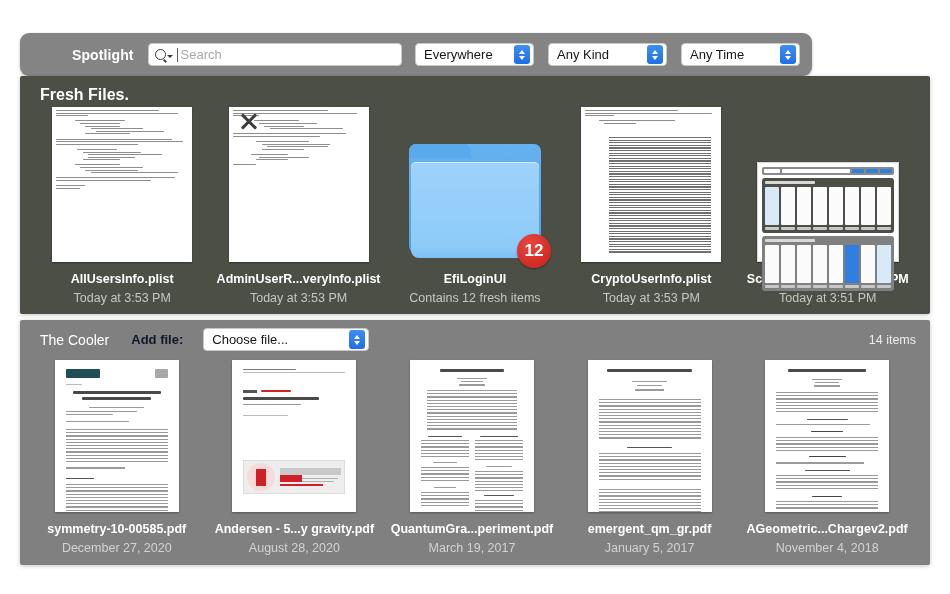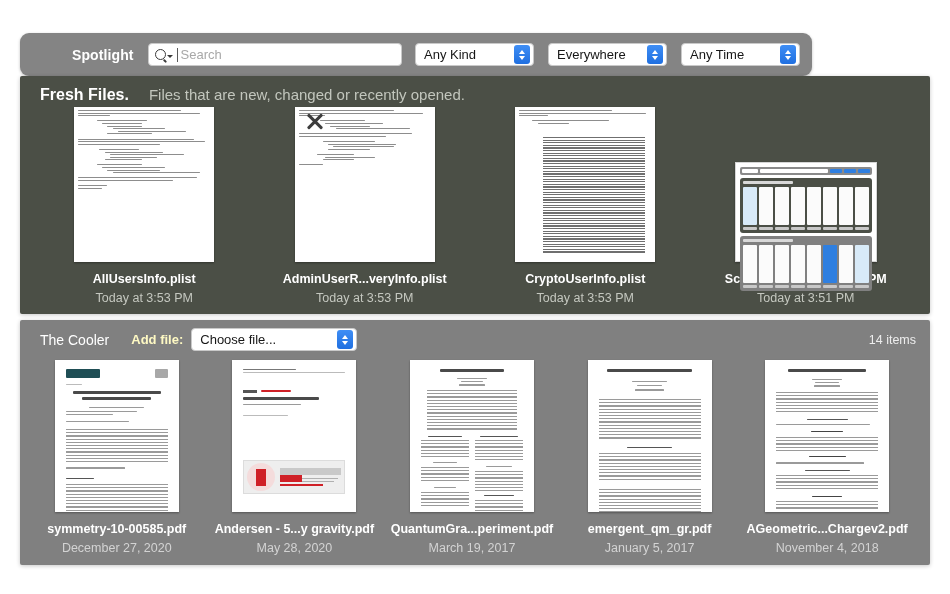--- a/index.html
+++ b/index.html
@@ -369,22 +369,22 @@
     height: 245px;
     background: #808080;
   }
   .cooler-head {
     display: flex;
     align-items: center;
     padding: 8px 14px 0 20px;
   }
   .cooler-title { color: #ffffff; font-size: 14px; }
   .addfile-label {
-    color: #fef9c3; font-size: 13px; font-weight: bold;
-    margin-left: 22px; margin-right: 8px; white-space: nowrap;
+    color: #0f172a; font-size: 13px; font-weight: bold;
+    margin-left: 22px; margin-right: 20px; white-space: nowrap;
   }
   .choose-popup {
     width: 166px; height: 23px;
     background: #ffffff; border-radius: 4px; border: 1px solid #c9c9c9;
     display:flex; align-items:center; justify-content: space-between;
     padding: 0 3px 0 8px;
   }
   .items-count {
     margin-left: auto;
     color: #ededed;
@@ -406,47 +406,46 @@
       <div class="search-glyph">
         <div class="magnifier"></div>
         <div class="tiny-chev"></div>
       </div>
       <div class="search-caret"></div>
       <div class="search-placeholder">Search</div>
     </div>
 
     <div class="popups">
       <div class="popup">
-        <span class="popup-label">Any Kind</span>
+        <span class="popup-label">Everywhere</span>
         <span class="stepper">
           <span class="up"></span>
             <span class="down"></span>
         </span>
       </div>
       <div class="popup">
-        <span class="popup-label">Everywhere</span>
+        <span class="popup-label">Any Kind</span>
         <span class="stepper">
           <span class="up"></span>
             <span class="down"></span>
         </span>
       </div>
       <div class="popup">
         <span class="popup-label">Any Time</span>
         <span class="stepper">
           <span class="up"></span>
             <span class="down"></span>
         </span>
       </div>
     </div>
   </div>
 
   <div class="panel panel-fresh">
     <div class="panel-head">
       <div class="panel-title">Fresh Files.</div>
-      <div class="panel-sub">Files that are new, changed or recently opened.</div>
     </div>
 
     <div class="grid">
 
       <div class="item">
         <div class="thumb-wrap">
           <div class="doc doc-plist">
             <div class="codelines">
               <i style="width:78%"></i>
                 <i style="width:92%"></i>
@@ -516,20 +515,33 @@
             <div class="x-cursor">
               <span></span>
                 <span></span>
             </div>
           </div>
         </div>
         <div class="item-name">AdminUserR...veryInfo.plist</div>
         <div class="item-meta">Today at 3:53 PM</div>
       </div>
 
+      <div class="item">
+        <div class="thumb-wrap">
+          <div class="folder">
+            <div class="back"></div>
+            <div class="tab"></div>
+            <div class="front"></div>
+            <div class="lip"></div>
+            <div class="badge">12</div>
+          </div>
+        </div>
+        <div class="item-name">EfiLoginUI</div>
+        <div class="item-meta">Contains 12 fresh items</div>
+      </div>
 
       <div class="item">
         <div class="thumb-wrap">
           <div class="doc doc-plist">
             <div class="codelines">
               <i style="width:70%"></i>
                 <i style="width:96%"></i>
                 <i style="width:22%"></i>
               <i style="width:0"></i>
               <i style="width:58%;margin-left:10%"></i>
@@ -681,21 +693,21 @@
               <div class="ad-body">
                 <div class="ad-head"><span class="ad-brand"></span></div>
                 <div class="ad-txt" style="width:94%"></div>
                 <div class="ad-txt" style="width:88%"></div>
                 <div class="ad-red"></div>
               </div>
             </div>
           </div>
         </div>
         <div class="item-name">Andersen - 5...y gravity.pdf</div>
-        <div class="item-meta">May 28, 2020</div>
+        <div class="item-meta">August 28, 2020</div>
       </div>
 
       <div class="item">
         <div class="thumb-wrap">
           <div class="doc doc-pdf">
             <div class="paper-pad">
               <div class="p-title" style="width:62%"></div>
               <div style="height:3px"></div>
               <div class="p-line" style="width:30%;margin:0 auto 2px auto"></div>
               <div class="p-line" style="width:22%;margin:0 auto 2px auto"></div>

